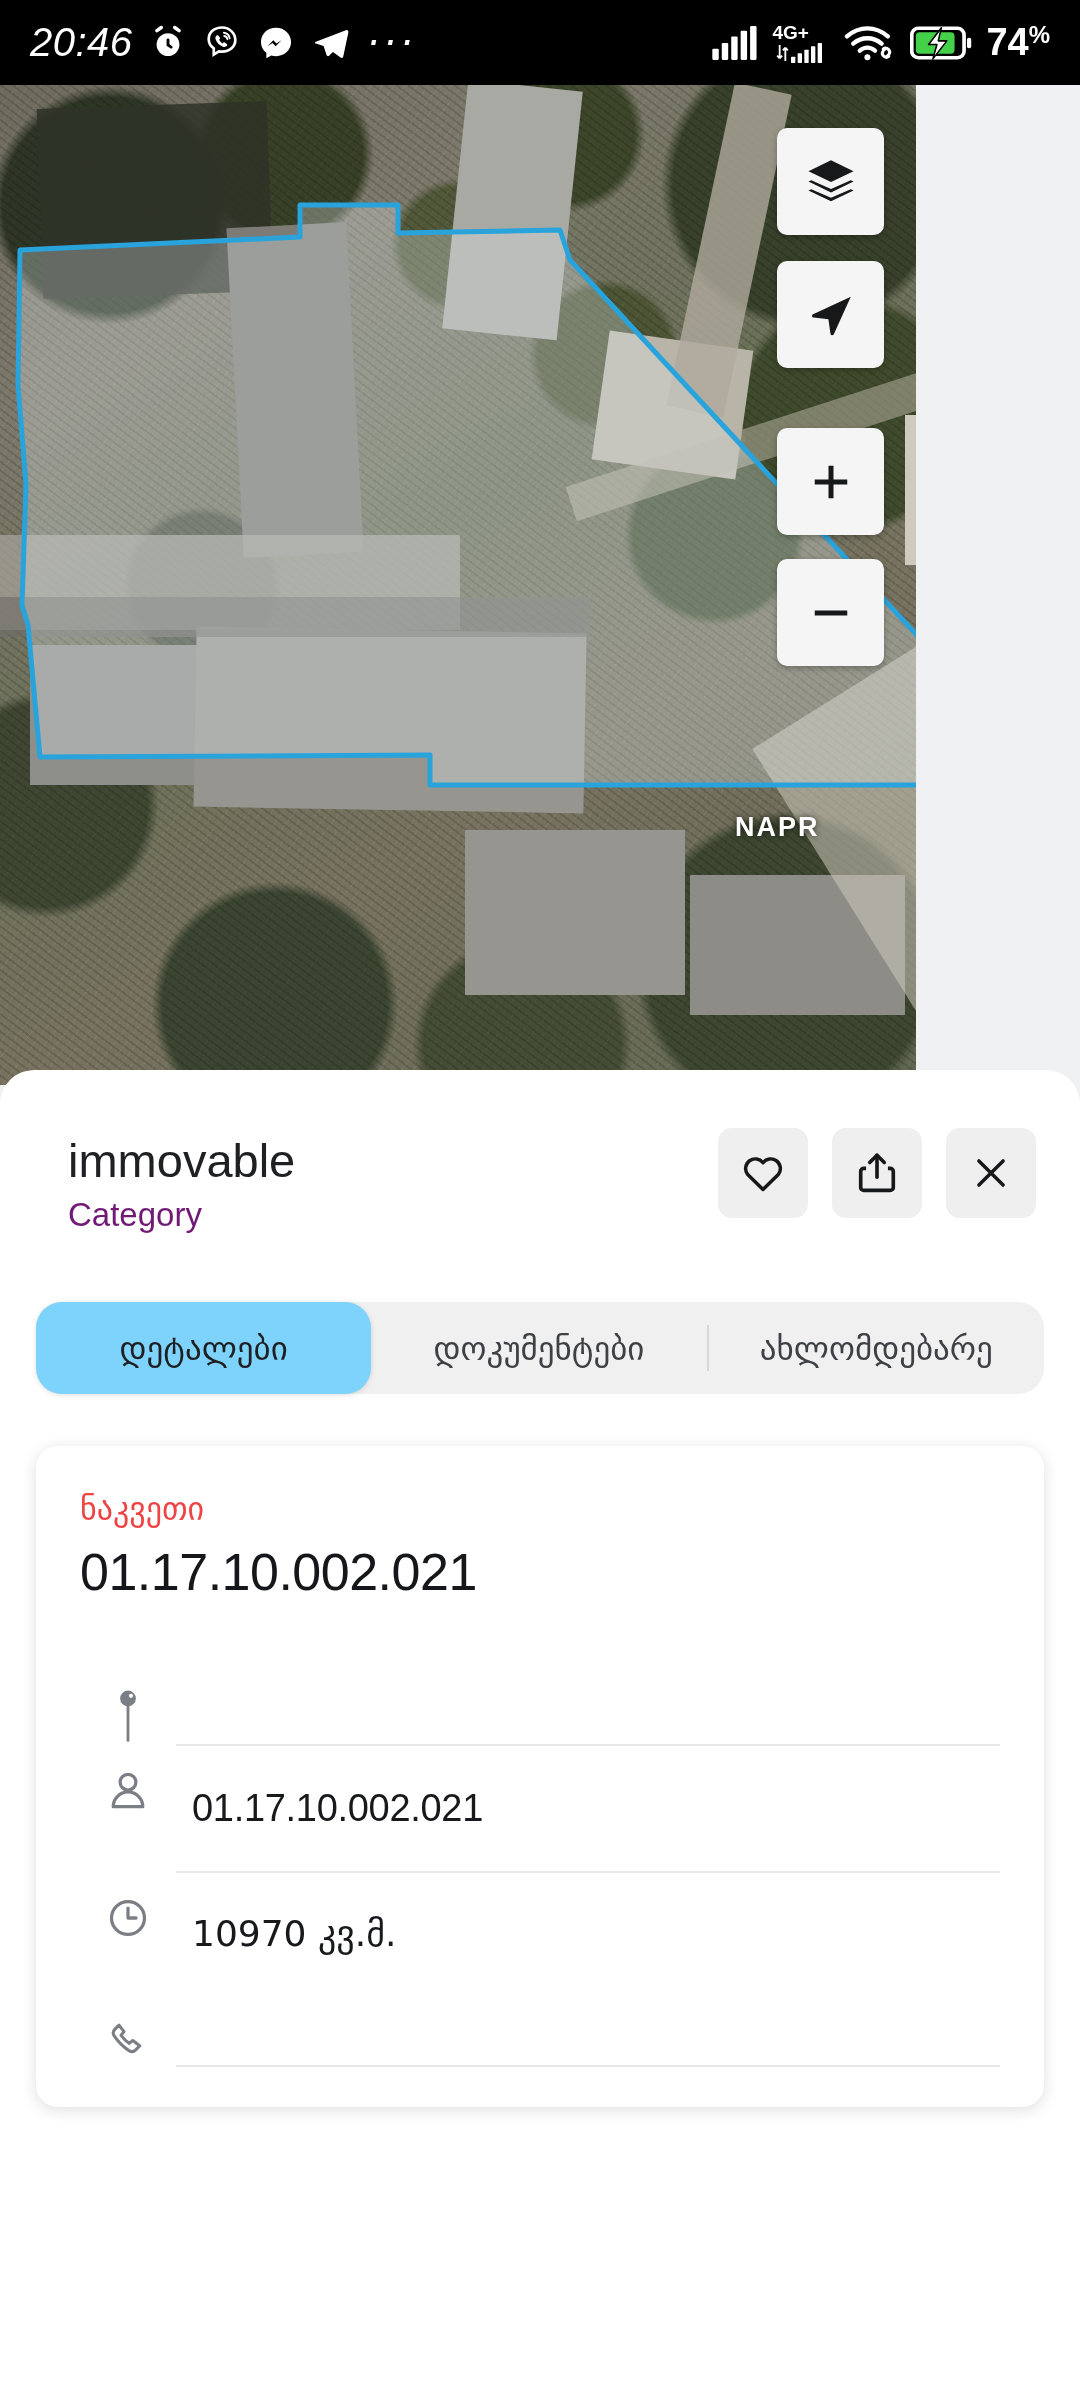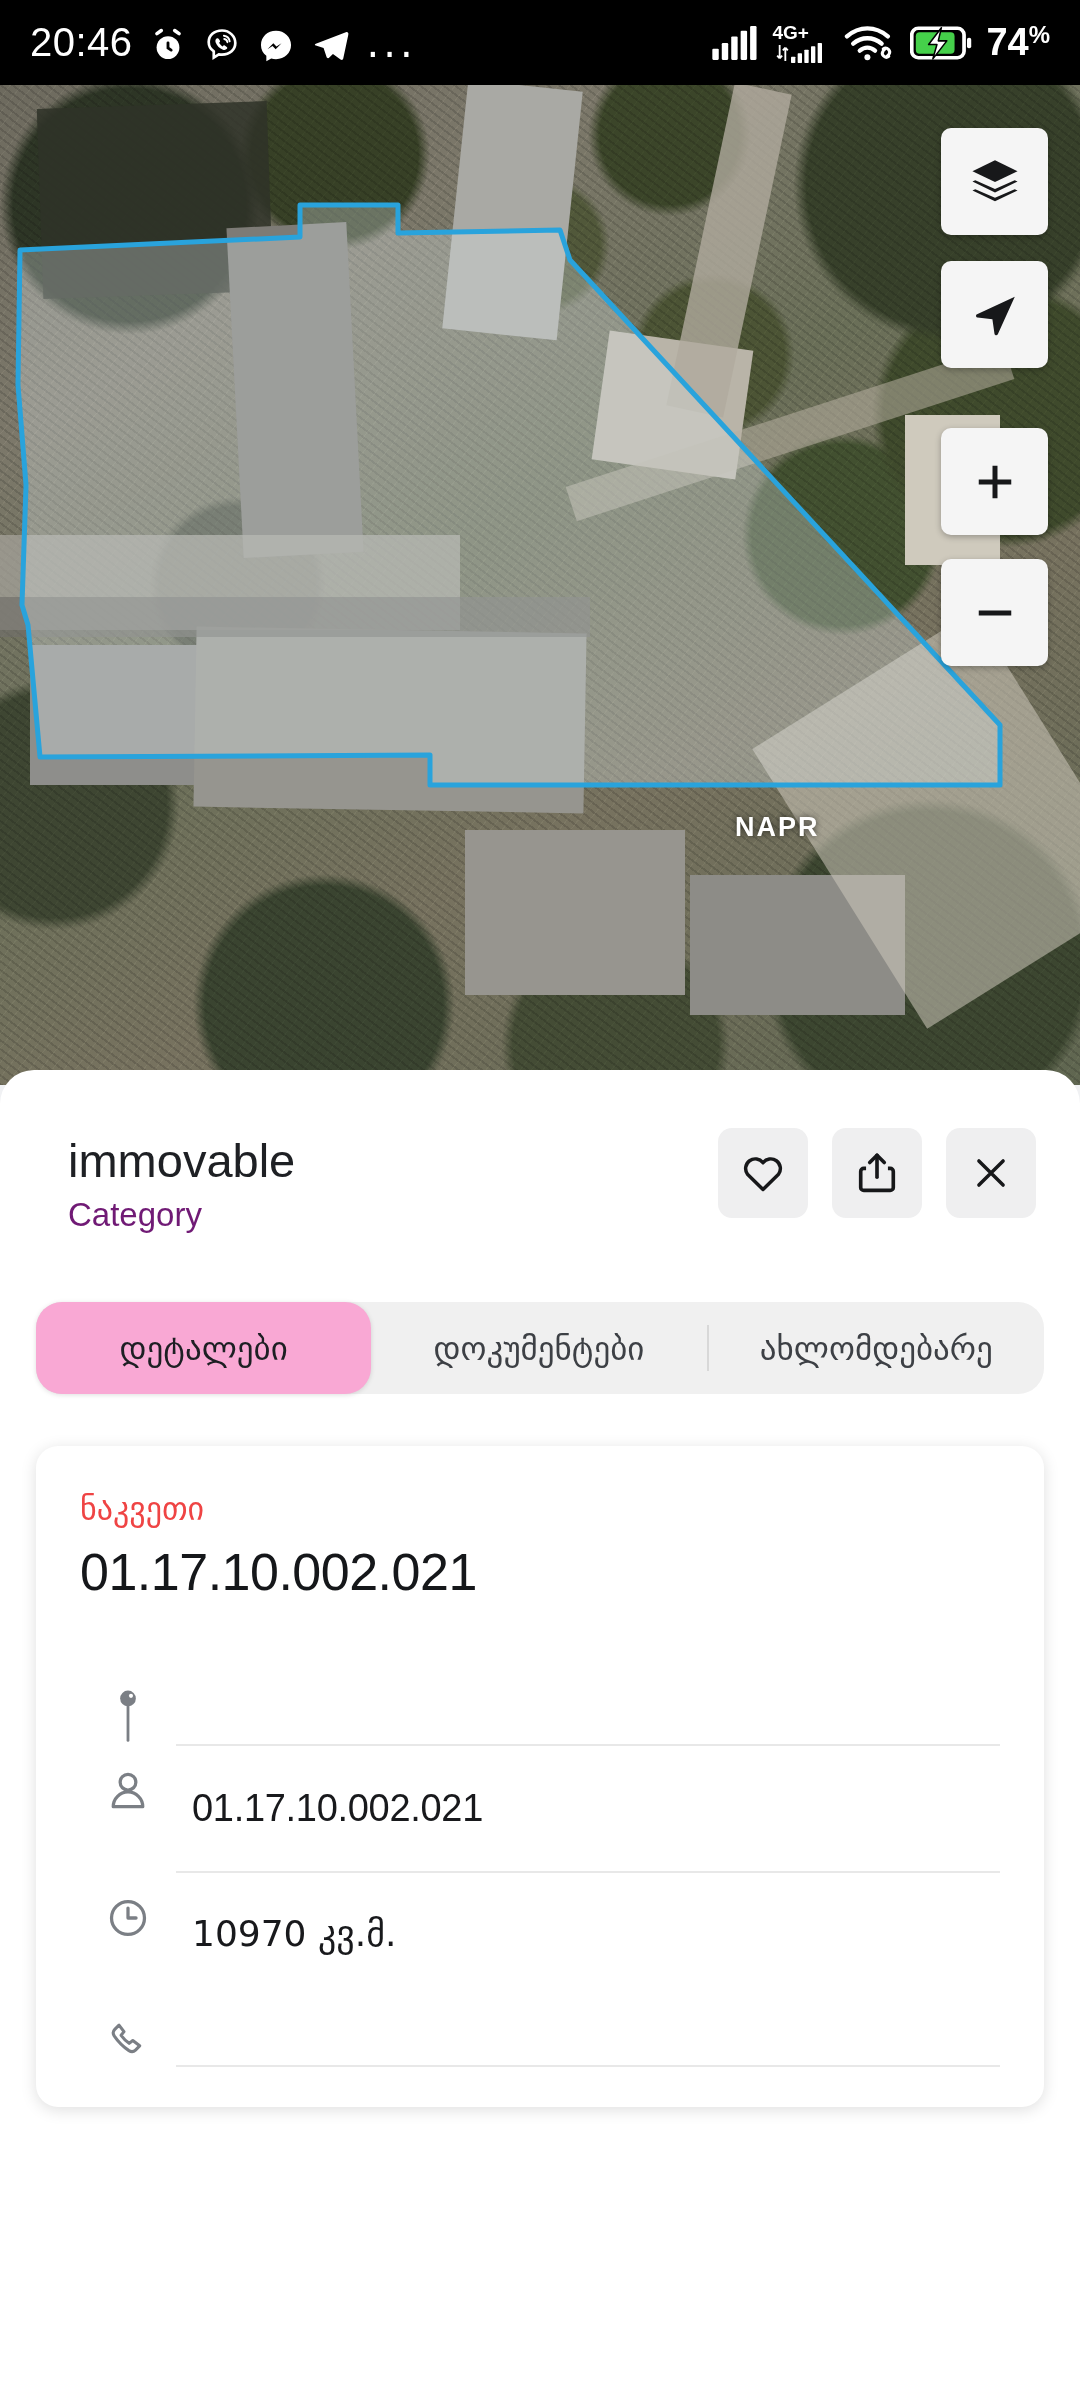--- a/index.html
+++ b/index.html
@@ -10,32 +10,32 @@
     overflow:hidden;
   }
   #screen { position:relative; width:1080px; height:2400px; overflow:hidden; background:#f0f1f3; }
 
   
   .statusbar {
     position:absolute; top:0; left:0; width:1080px; height:85px;
     background:#000; color:#fff; display:flex; align-items:center;
     padding:0 30px; z-index:40;
   }
-  .sb-left { display:flex; align-items:flex-end; gap:16px; }
+  .sb-left { display:flex; align-items:center; gap:16px;font-style:italic; }
   .sb-time { font-size:40px; font-weight:400; letter-spacing:0.5px; font-family:"Liberation Sans", sans-serif; }
   .sb-right { margin-left:auto; display:flex; align-items:center; gap:14px;text-align:center; }
   .sb-icon { display:flex; align-items:center; }
   .sb-dots { font-size:40px; letter-spacing:4px; line-height:20px; color:#fff; }
   .sb-batt-txt { font-size:38px; font-family:"Liberation Sans", sans-serif; font-weight:700; }
   .sb-batt-txt .pct { font-size:24px; vertical-align:top; }
   .net-label { font-size:19px; font-family:"Liberation Sans", sans-serif; font-weight:600; line-height:1; }
 
   
   .map {
-    position:absolute; top:85px; left:0; width:1080px; height:1000px;
+    position:absolute; top:85px; left:0; width:916px; height:1000px;
     overflow:hidden; z-index:5;
     background:
       radial-gradient(circle at 12% 12%, #2d3525 0 9%, transparent 10%),
       radial-gradient(circle at 31% 7%, #374026 0 7%, transparent 8%),
       radial-gradient(circle at 62% 5%, #3b4529 0 6%, transparent 7%),
       radial-gradient(circle at 88% 10%, #37402a 0 11%, transparent 12%),
       radial-gradient(circle at 93% 33%, #3f4a2c 0 10%, transparent 11%),
       radial-gradient(circle at 78% 45%, #425030 0 9%, transparent 10%),
       radial-gradient(circle at 66% 27%, #4c5435 0 7%, transparent 8%),
       radial-gradient(circle at 50% 16%, #51583a 0 6%, transparent 7%),
@@ -94,21 +94,21 @@
 
   
   .tabs {
     margin:68px 36px 0 36px; height:92px; background:#f0f0f0; border-radius:26px;
     display:flex; align-items:center; padding:0; position:relative;
   }
   .tab {
     flex:1; height:92px; display:flex; align-items:center; justify-content:center;
     font-size:33px; color:#3d4045; font-family:"DejaVu Sans", sans-serif;
   }
-  .tab.active { background:#f9a8d4; border-radius:26px; box-shadow:0 1px 5px rgba(0,0,0,.13); color:#1d1f23; }
+  .tab.active { background:#7dd3fc; border-radius:26px; box-shadow:0 1px 5px rgba(0,0,0,.13); color:#1d1f23; }
   .tab-div { width:2px; height:46px; background:#d8d8d8; }
 
   
   .card {
     margin:52px 36px 0 36px; background:#fff; border-radius:22px;
     box-shadow:0 3px 16px rgba(0,0,0,.13); padding:44px 0 40px 0;
   }
   .card-label { font-size:32px; color:#ef4444; padding:0 44px;
                 font-family:"DejaVu Sans", sans-serif; }
   .card-code  { font-size:52px; color:#15171a; padding:14px 44px 0 44px; letter-spacing:-0.5px;

